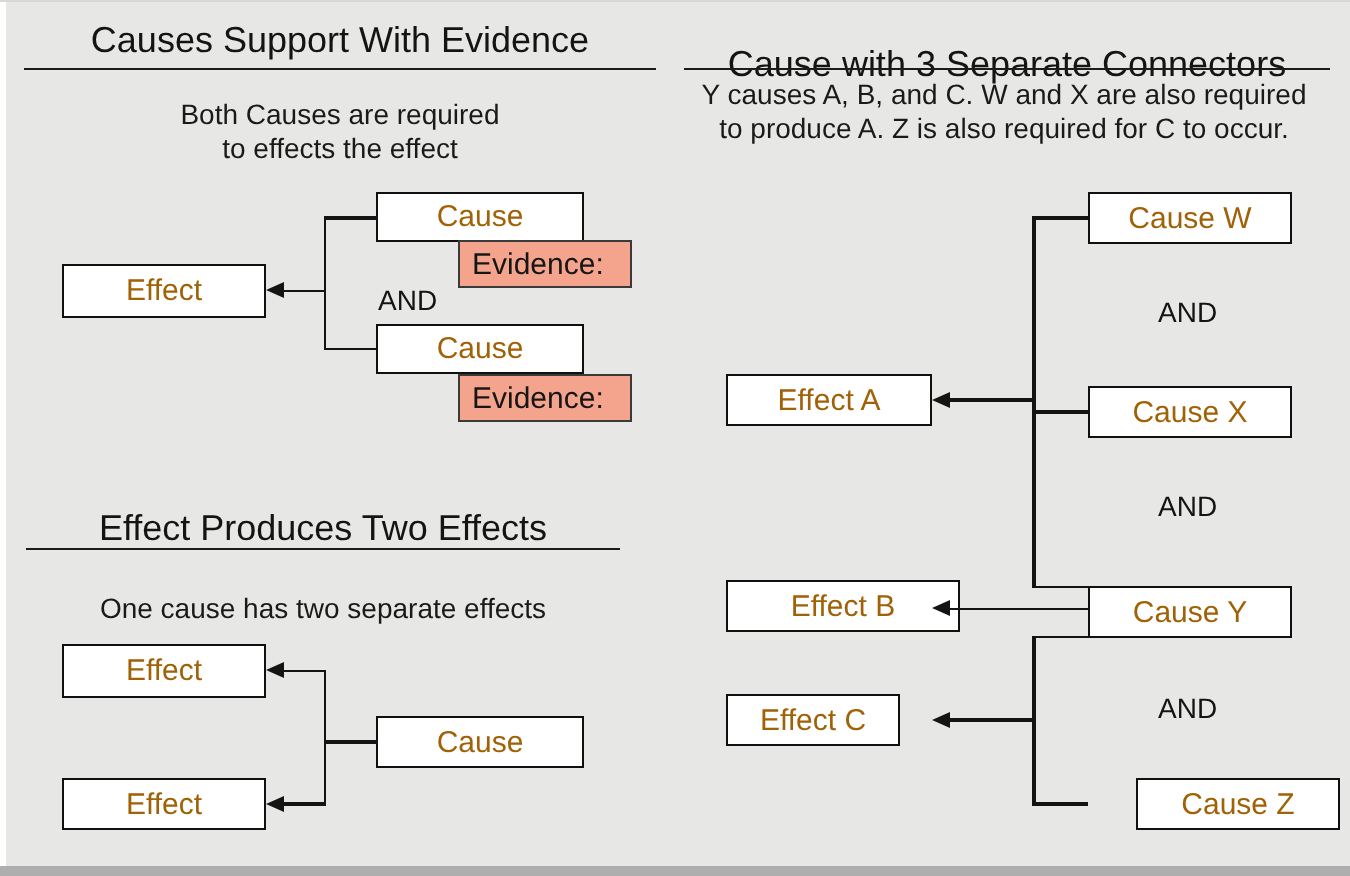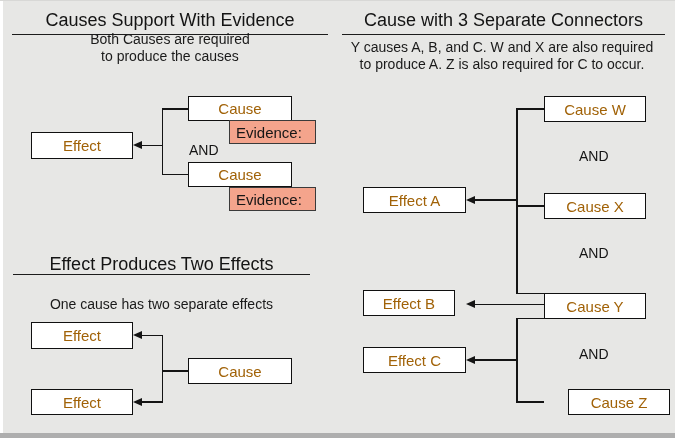--- a/index.html
+++ b/index.html
@@ -60,23 +60,23 @@
     border-right:9px solid #141414;
   }
 </style>
 </head>
 <body>
 
 <div class="canvas">
 
   <div class="sec-title" style="left:12px;top:8px;width:316px;">Causes Support With Evidence</div>
   <div class="rule" style="left:12px;top:32.5px;width:316px;"></div>
-  <div class="sec-sub" style="left:12px;top:30px;width:316px;text-align:center;">
+  <div class="sec-sub" style="left:12px;top:48px;width:316px;text-align:center;">
     <div>Both Causes are required</div>
-    <div>to produce the causes</div>
+    <div>to effects the effect</div>
   </div>
 
   <div class="box" style="left:31px;top:131px;width:102px;height:27px;">Effect</div>
   <div class="box" style="left:188px;top:95px;width:104px;height:25px;">Cause</div>
   <div class="ebox" style="left:229px;top:119px;width:87px;height:24px;">Evidence:</div>
   <div class="and" style="left:189px;top:141px;">AND</div>
   <div class="box" style="left:188px;top:161px;width:104px;height:25px;">Cause</div>
   <div class="ebox" style="left:229px;top:186px;width:87px;height:24px;">Evidence:</div>
 
   <div class="vl" style="left:161.5px;top:107px;height:67px;"></div>
@@ -93,38 +93,38 @@
   <div class="box" style="left:31px;top:388px;width:102px;height:26px;">Effect</div>
   <div class="box" style="left:188px;top:357px;width:104px;height:26px;">Cause</div>
 
   <div class="vl" style="left:161.5px;top:334px;height:67px;"></div>
   <div class="hl" style="left:162px;top:369.25px;width:27px;"></div>
   <div class="hl" style="left:142px;top:333.75px;width:21px;"></div>
   <div class="ah" style="left:133px;top:330px;"></div>
   <div class="hl" style="left:142px;top:400.25px;width:21px;"></div>
   <div class="ah" style="left:133px;top:396.5px;"></div>
 
-  <div class="sec-title" style="left:342px;top:8px;width:323px;">Cause with 3 Separate Connectors</div>
+  <div class="sec-title" style="left:342px;top:20px;width:323px;">Cause with 3 Separate Connectors</div>
   <div class="rule" style="left:342px;top:32.5px;width:323px;"></div>
   <div class="sec-sub" style="left:334px;top:38px;width:336px;">
     <div>Y causes A, B, and C. W and X are also required</div>
     <div>to produce A. Z is also required for C to occur.</div>
   </div>
 
   <div class="box" style="left:544px;top:95px;width:102px;height:26px;">Cause W</div>
   <div class="and" style="left:579px;top:147px;">AND</div>
   <div class="box" style="left:544px;top:192px;width:102px;height:26px;">Cause X</div>
   <div class="and" style="left:579px;top:244px;">AND</div>
   <div class="box" style="left:544px;top:292px;width:102px;height:26px;">Cause Y</div>
   <div class="and" style="left:579px;top:345px;">AND</div>
   <div class="box" style="left:544px;top:388px;width:102px;height:26px;margin-left:24px;">Cause Z</div>
 
   <div class="box" style="left:363px;top:186px;width:103px;height:26px;">Effect A</div>
-  <div class="box" style="left:363px;top:289px;width:92px;height:26px;">Effect B</div>
-  <div class="box" style="left:363px;top:346px;width:103px;height:26px;">Effect C</div>
+  <div class="box" style="left:363px;top:289px;width:117px;height:26px;">Effect B</div>
+  <div class="box" style="left:363px;top:346px;width:87px;height:26px;">Effect C</div>
 
   <div class="vl" style="left:516px;top:107px;height:186px;"></div>
   <div class="hl" style="left:516px;top:107.25px;width:28px;"></div>
   <div class="hl" style="left:516px;top:204.25px;width:28px;"></div>
   <div class="hl" style="left:516px;top:291.5px;width:29px;"></div>
   <div class="hl" style="left:475px;top:198.25px;width:42px;"></div>
   <div class="ah" style="left:466px;top:194.5px;"></div>
 
   <div class="hl" style="left:475px;top:302.5px;width:69px;"></div>
   <div class="ah" style="left:466px;top:298.75px;"></div>

